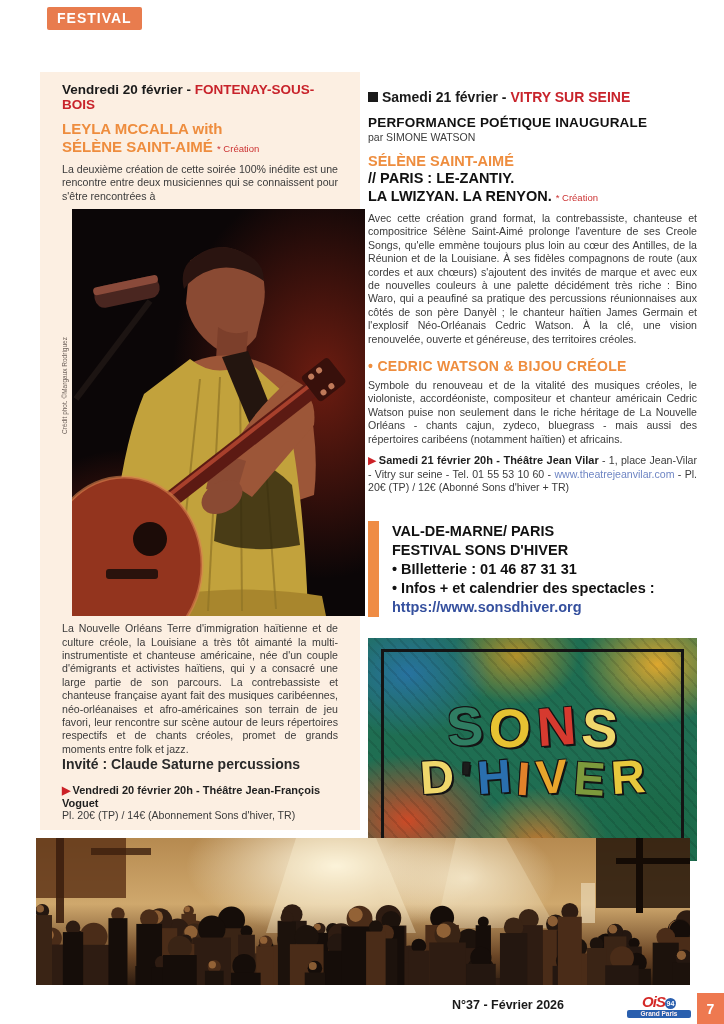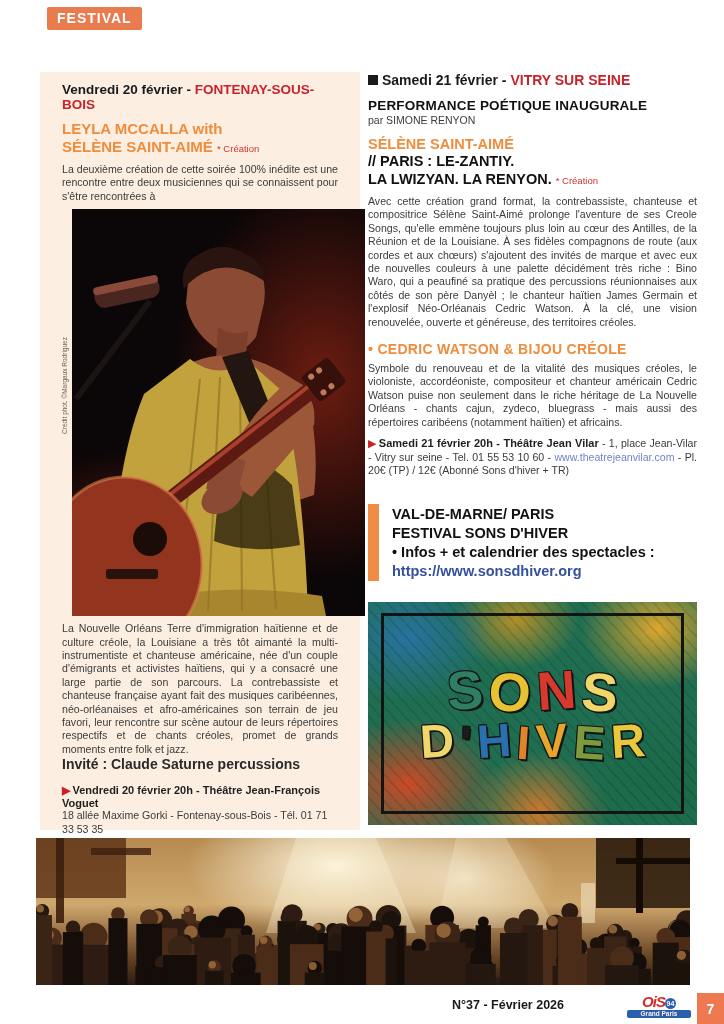--- a/index.html
+++ b/index.html
@@ -23,21 +23,21 @@
     transform-origin:left top; font-size:6.5px; color:#6b5f58; white-space:nowrap; }
   .guest-line { font-size:14px; font-weight:bold; color:#2a2a2a; }
   .event-block { margin-top:12px; }
   .event-title { font-size:11px; font-weight:bold; color:#1f1f1f; }
   .tri { color:#cc2127; font-size:11px; margin-right:2px; }
   .event-sub { font-size:10.6px; color:#3b3b3b; line-height:13.5px; }
 
   
   .right-col { position:absolute; left:368px; top:72px; width:329px; }
   .sq { display:inline-block; width:10px; height:10px; background:#1a1a1a; margin-right:4px; }
-  .r-date { font-size:14px; font-weight:bold; color:#1a1a1a; }
+  .r-date { font-size:14px; font-weight:bold; color:#1a1a1a;margin-top:17px; }
   .perf-title { font-size:13.5px; font-weight:bold; color:#111; margin-top:10px; letter-spacing:.2px; }
   .perf-by { font-size:10.5px; color:#3b3b3b; margin-top:1px; }
   .r-artist { color:#ee8d3e; font-weight:bold; font-size:14.5px; margin-top:10px; }
   .show-title { font-size:14.5px; font-weight:bold; color:#111; line-height:18px; }
   .r-body { font-size:10.6px; line-height:13.4px; color:#3b3b3b; text-align:justify; margin-top:5px; }
   .act2 { color:#ee8d3e; font-weight:bold; font-size:14px; margin-top:12px; letter-spacing:.3px; }
   .r-event { font-size:10.6px; line-height:13.5px; color:#3b3b3b; margin-top:8px; text-align:justify; }
   .r-event b { color:#1f1f1f; font-size:11px; }
   .link-lt { color:#6f86c4; text-decoration:none; }
   .info-box { display:flex; margin-top:26px; }
@@ -155,31 +155,30 @@
       </svg>
     </div>
 
     <div class="body-text">La Nouvelle Orléans Terre d'immigration haïtienne et de culture créole, la Louisiane a très tôt aimanté la multi-instrumentiste et chanteuse américaine, née d'un couple d'émigrants et activistes haïtiens, qui y a consacré une large partie de son parcours. La contrebassiste et chanteuse française ayant fait des musiques caribéennes, néo-orléanaises et afro-américaines son terrain de jeu favori, leur rencontre sur scène autour de leurs répertoires respectifs et de chants créoles, promet de grands moments entre folk et jazz.</div>
     <div class="guest-line">Invité : Claude Saturne percussions</div>
 
     <div class="event-block">
       <div class="event-title">
         <span class="tri">▶</span><span>Vendredi 20 février 20h - Théâtre Jean-François Voguet</span>
       </div>
-      <div class="event-sub">18 allée Maxime Gorki - Fontenay-sous-Bois - Tél. 01 71 33 53 35</div>
       <div class="event-sub">Pl. 20€ (TP) / 14€ (Abonnement Sons d'hiver, TR)</div>
     </div>
   </div>
 
   <div class="right-col">
     <div class="r-date">
       <span class="sq"></span><span>Samedi 21 février</span><span> - </span><span class="city-red">VITRY SUR SEINE</span>
     </div>
     <div class="perf-title">PERFORMANCE POÉTIQUE INAUGURALE</div>
-    <div class="perf-by">par SIMONE RENYON</div>
+    <div class="perf-by">par SIMONE WATSON</div>
 
     <div class="r-artist">SÉLÈNE SAINT-AIMÉ</div>
     <div class="show-title">
       <div>// PARIS : LE-ZANTIY.</div>
       <div><span>LA LWIZYAN. LA RENYON.</span>
         <span class="creation">* Création</span></div>
     </div>
     <div class="r-body">Avec cette création grand format, la contrebassiste, chanteuse et compositrice Sélène Saint-Aimé prolonge l'aventure de ses Creole Songs, qu'elle emmène toujours plus loin au cœur des Antilles, de la Réunion et de la Louisiane. À ses fidèles compagnons de route (aux cordes et aux chœurs) s'ajoutent des invités de marque et avec eux de nouvelles couleurs à une palette décidément très riche : Bino Waro, qui a peaufiné sa pratique des percussions réunionnaises aux côtés de son père Danyèl ; le chanteur haïtien James Germain et l'explosif Néo-Orléanais Cedric Watson. À la clé, une vision renouvelée, ouverte et généreuse, des territoires créoles.</div>
 
     <div class="act2">
@@ -190,20 +189,21 @@
 
     <div class="r-event">
       <span class="tri">▶</span><b>Samedi 21 février 20h - Théâtre Jean Vilar</b><span> - 1, place Jean-Vilar - Vitry sur seine - Tel. 01 55 53 10 60 - </span><a href="#" class="link-lt">www.theatrejeanvilar.com</a><span> - Pl. 20€ (TP) / 12€ (Abonné Sons d'hiver + TR)</span>
     </div>
 
     <div class="info-box">
       <div class="info-bar"></div>
       <div class="info-lines">
         <div>VAL-DE-MARNE/ PARIS</div>
         <div>FESTIVAL SONS D'HIVER</div>
+        <div>• BIlletterie : 01 46 87 31 31</div>
         <div>• Infos + et calendrier des spectacles :</div>
         <a href="#" class="info-link">https://www.sonsdhiver.org</a>
       </div>
     </div>
 
     <div class="poster">
       <div class="poster-frame"></div>
       <div class="poster-text">
         <div class="poster-line l1" id="poster-line1">
             <span style="color: rgb(47, 125, 98);">S</span>

